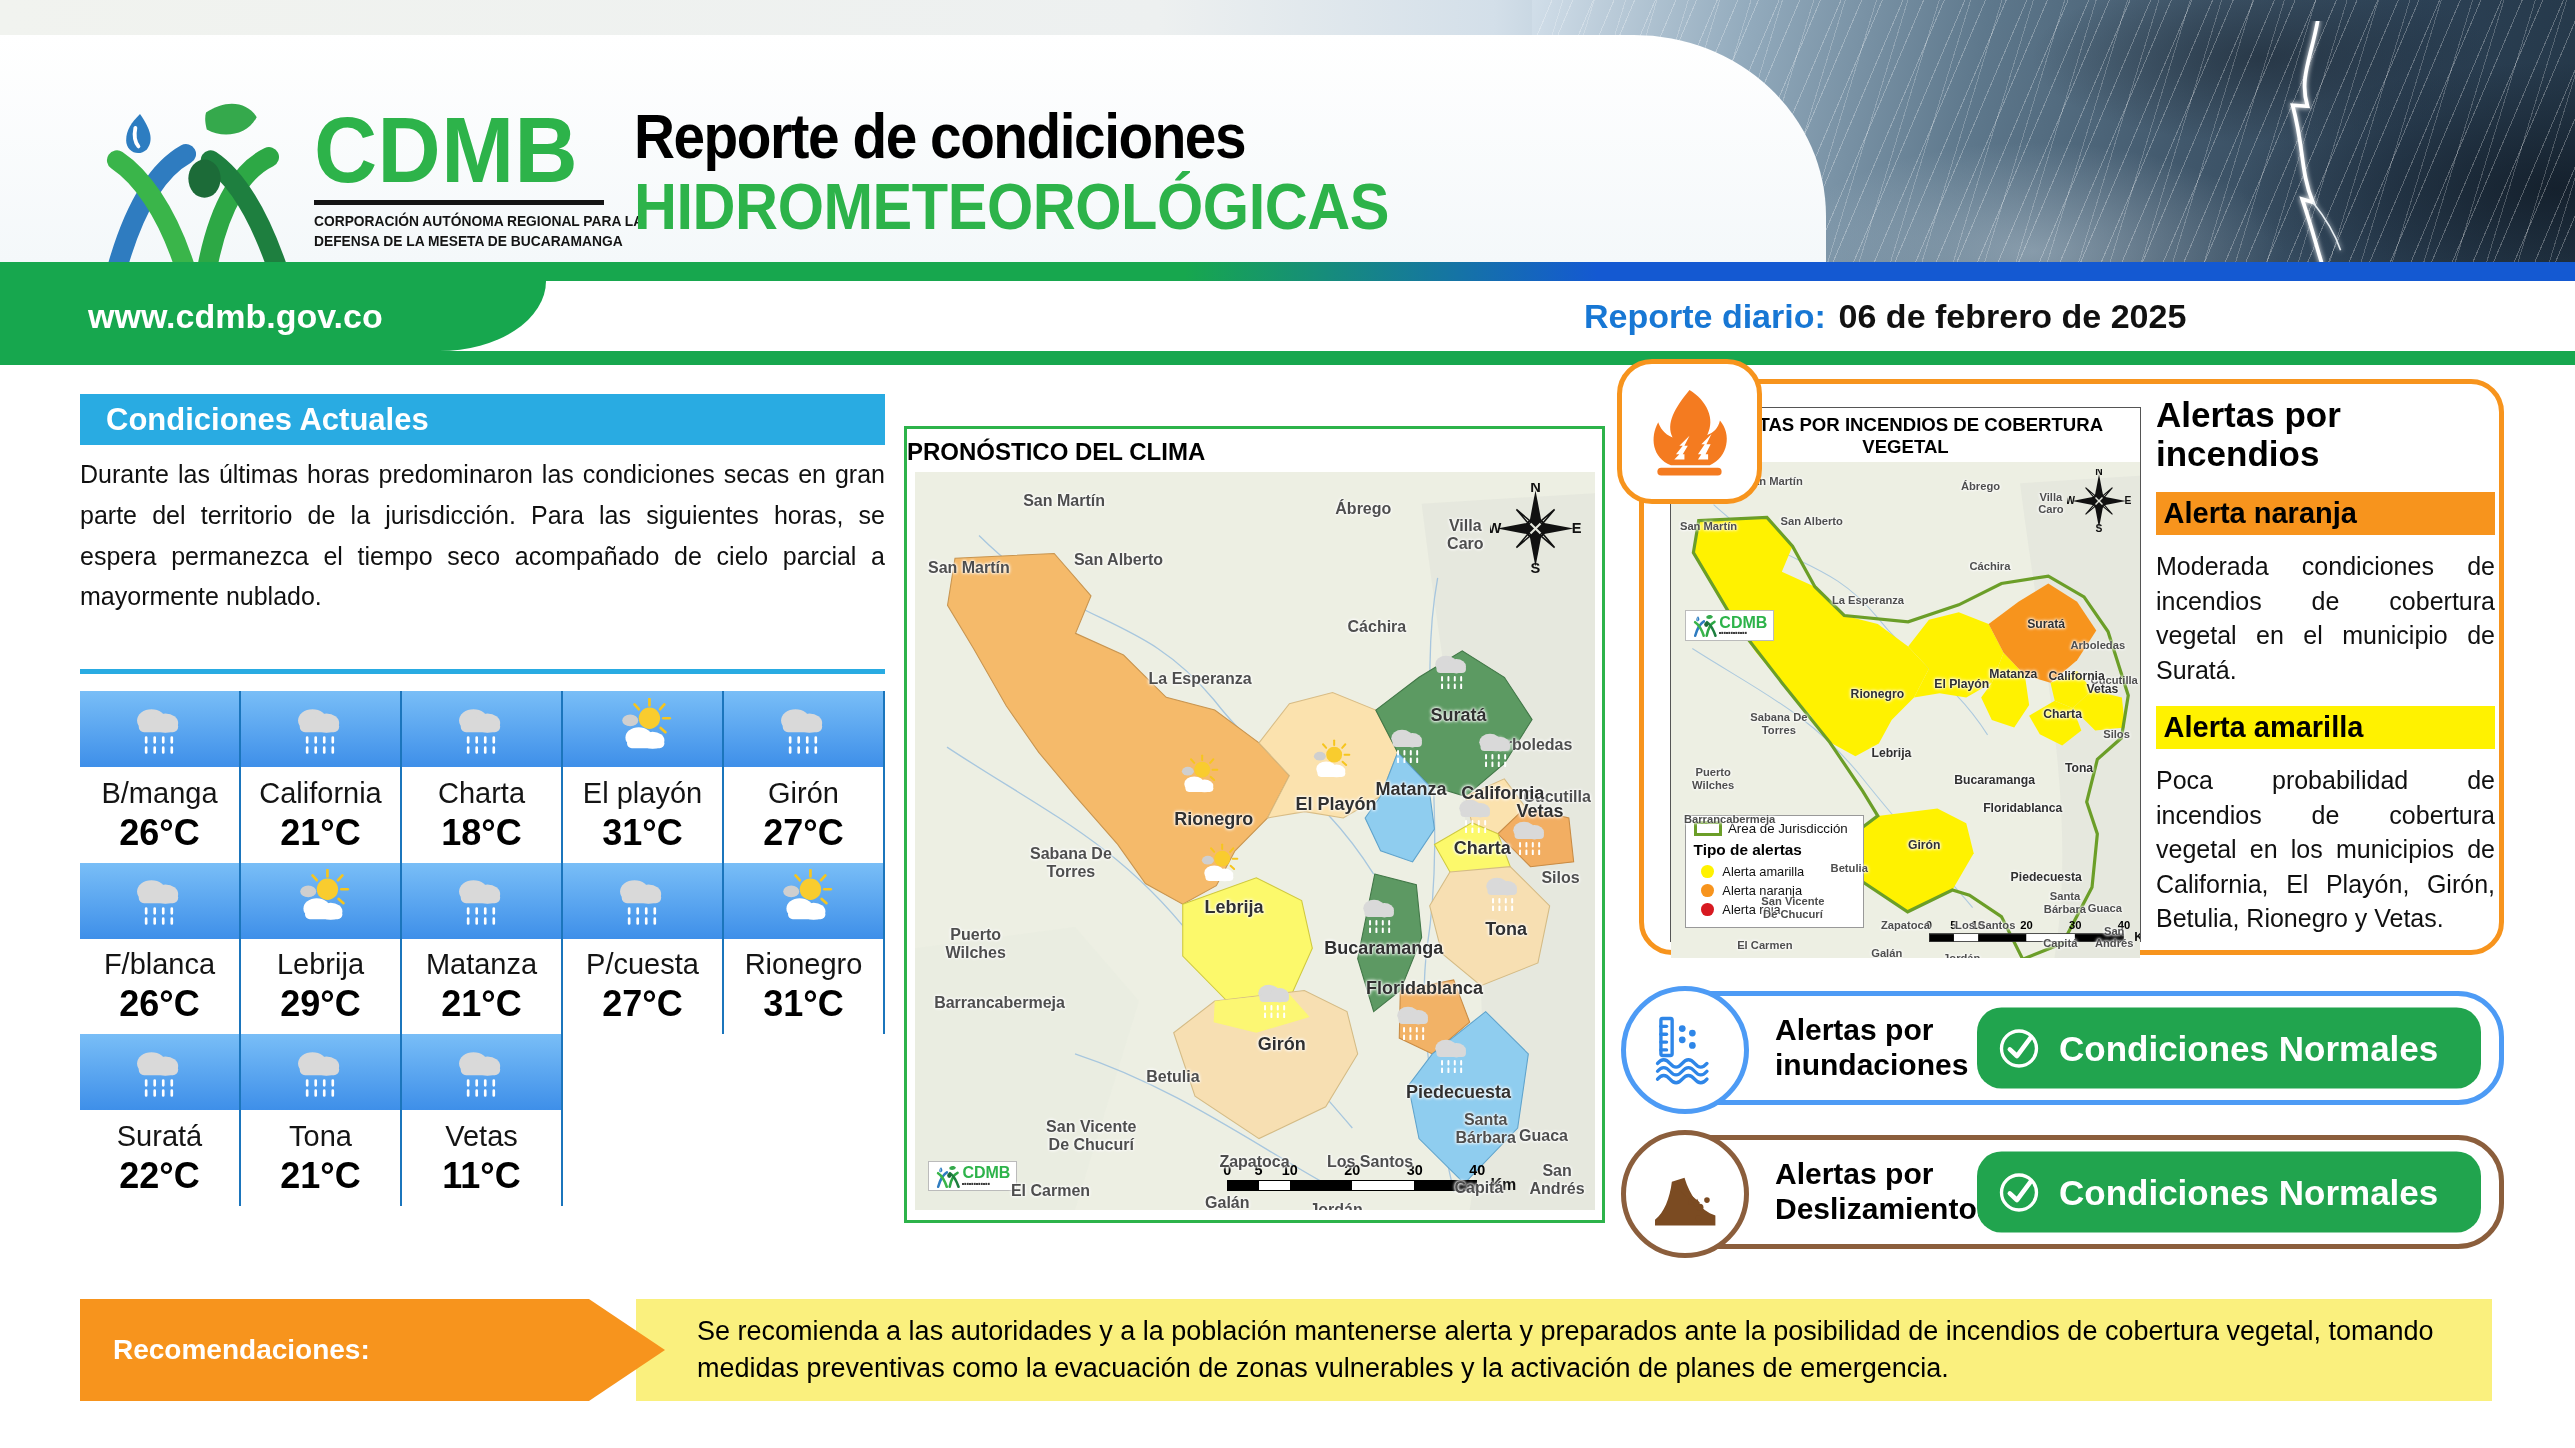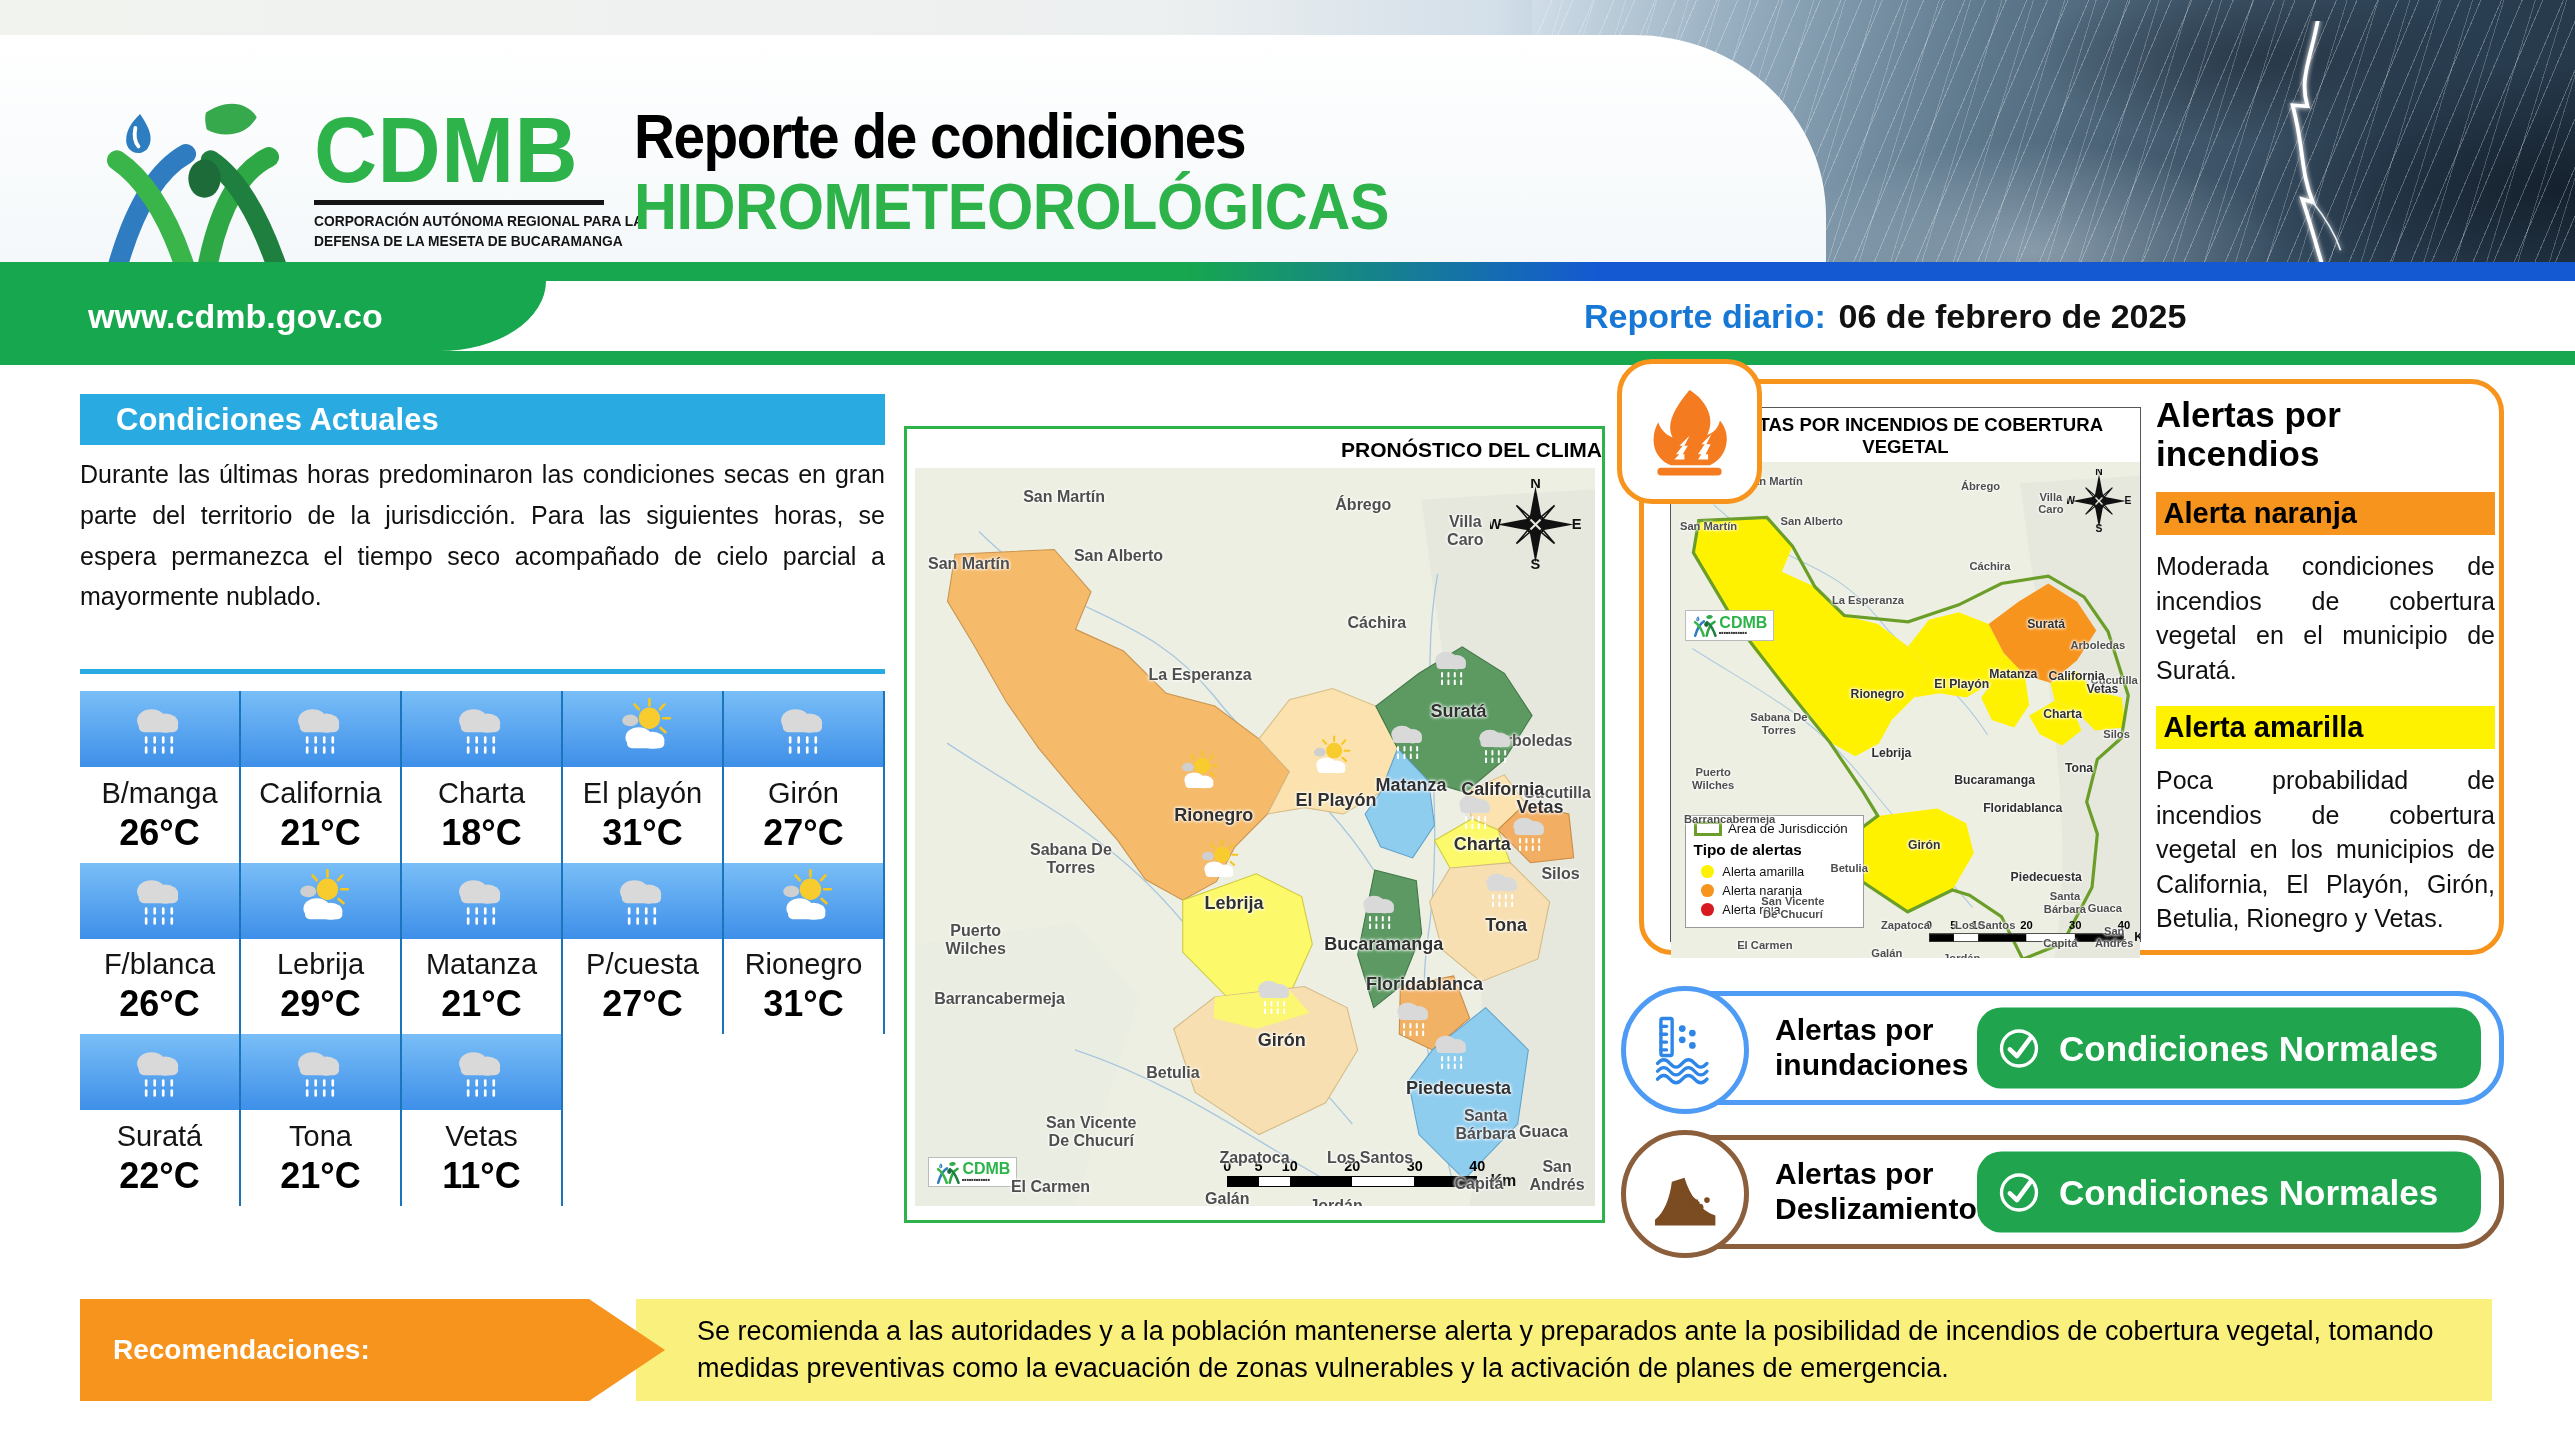--- a/index.html
+++ b/index.html
@@ -49,38 +49,38 @@
       font-size:22px;color:#000;}
   .fuente b{margin-right:7.5px;}
   .reporte{position:absolute;left:1584px;top:0;height:70px;display:flex;align-items:center;
       font-size:34px;font-weight:bold;}
   .reporte .rd{color:var(--report_blue,#1777D4);margin-right:12.8px;}
   .band-bottom{position:absolute;left:0;top:351px;width:2576px;height:14px;background:#17A74E;}
 
   
   .cond-head{position:absolute;left:80px;top:394px;width:805px;height:51px;
       background:var(--sky_blue_header,#29ABE2);color:#fff;font-weight:bold;font-size:31px;
-      display:flex;align-items:center;padding-left:36px;box-sizing:border-box;}
+      display:flex;align-items:center;padding-left:26px;box-sizing:border-box;}
   .cond-text{position:absolute;left:80px;top:454px;width:805px;margin:0;
       font-size:25px;line-height:1.63;text-align:justify;color:#101010;}
   .blue-rule{position:absolute;left:80px;top:669px;width:805px;height:5.3px;
       background:var(--sky_blue_header,#29ABE2);}
   #weather-grid{position:absolute;left:80px;top:691px;width:805px;
       display:grid;grid-template-columns:repeat(5,1fr);}
   .wcell{border-right:2.1px solid var(--grid_line_blue,#1B75BC);padding-bottom:9px;box-sizing:border-box;}
   .wicon{height:76px;display:flex;align-items:center;justify-content:center;
       background:linear-gradient(180deg,var(--cell_blue_top,#79BEF7),var(--cell_blue_bottom,#3E8FE9));}
   .wicon svg{width:63px;height:63px;}
   .wname{font-size:29px;text-align:center;margin-top:9.6px;color:#141414;}
   .wtemp{font-size:36px;font-weight:bold;text-align:center;margin-top:2.1px;color:#000;}
 
   
   .fbox{position:absolute;left:904px;top:426px;width:701px;height:797px;background:#fff;
       border:3.2px solid var(--map_border_green,#2DB34A);box-sizing:border-box;}
-  .fbox-title{text-align:right;font-size:21px;font-weight:bold;color:#000;padding:8.5px 0 4.3px;}
+  .fbox-title{text-align:left;font-size:24px;font-weight:bold;color:#000;padding:8.5px 0 4.3px;}
   .map-area{position:relative;margin:2.1px 7.5px 7.5px;height:738px;background:#EDEFE3;overflow:hidden;}
   .map-area > svg.geo{position:absolute;inset:0;width:100%;height:100%;}
   .map-label{position:absolute;transform:translate(-50%,-50%);font-size:16px;font-weight:bold;
       color:#4e4e4e;white-space:pre;text-align:center;line-height:1.12;
       text-shadow:0 0 3.7px #fff,0 0 3.7px #fff,0 0 2.1px #fff;}
   .map-label.muni{color:#303030;font-size:18px;}
   .map-wicon{position:absolute;transform:translate(-50%,-50%);width:47px;height:47px;}
   .map-wicon svg{width:100%;height:100%;}
   .compass{position:absolute;top:1.5%;right:2%;width:91px;height:91px;}
   .minilogo{position:absolute;background:#fff;border:0.5px solid #bbb;padding:2.1px 5.3px;

